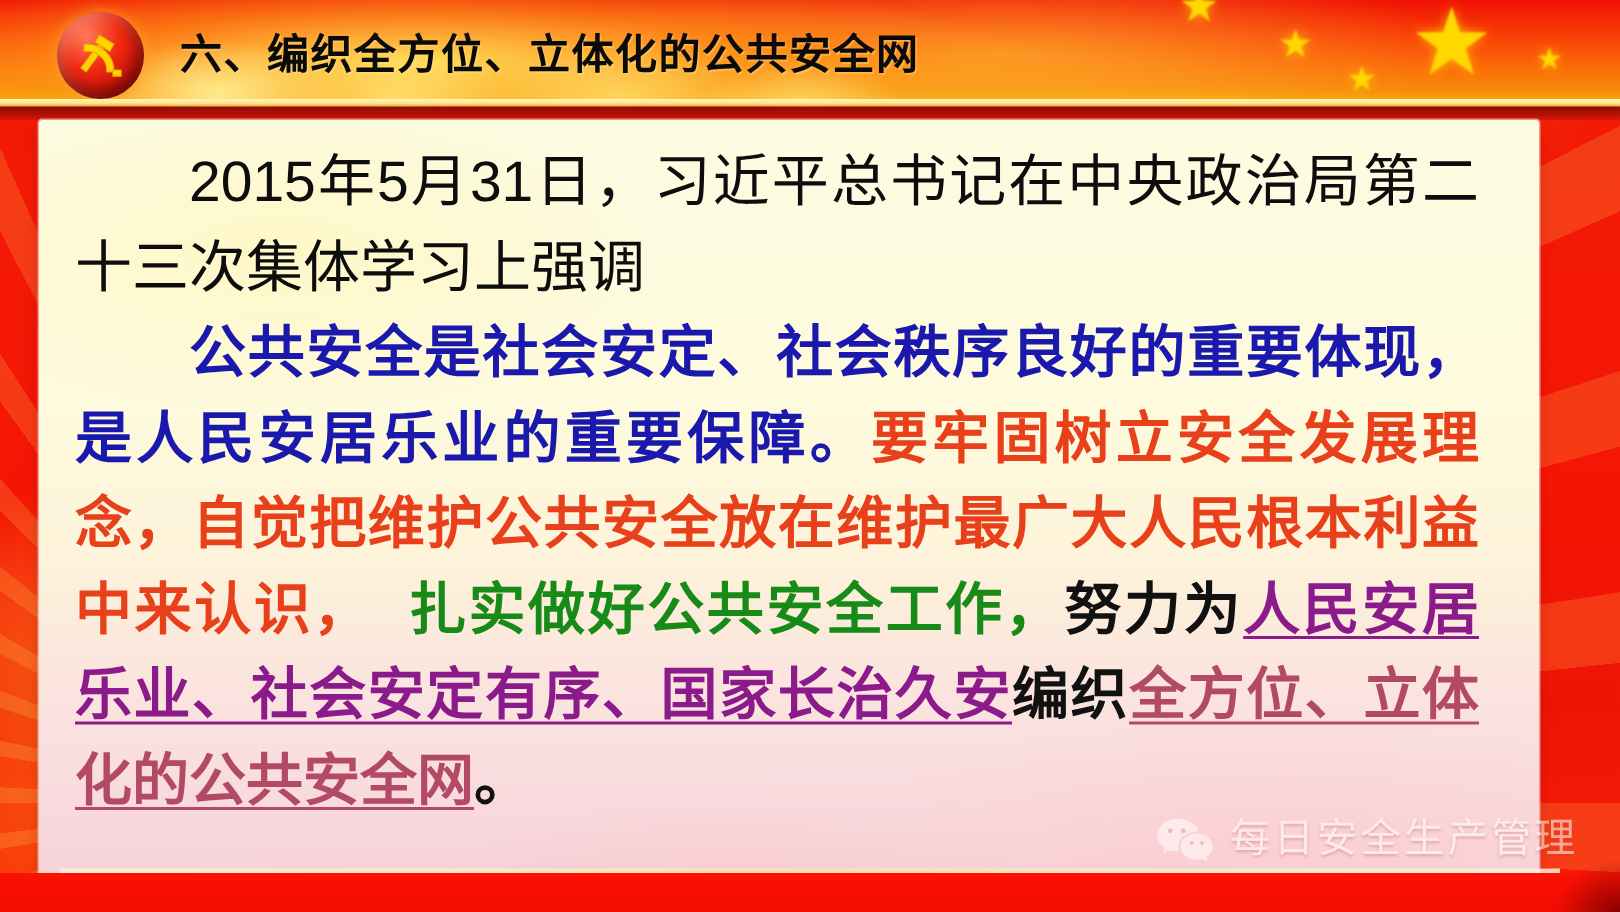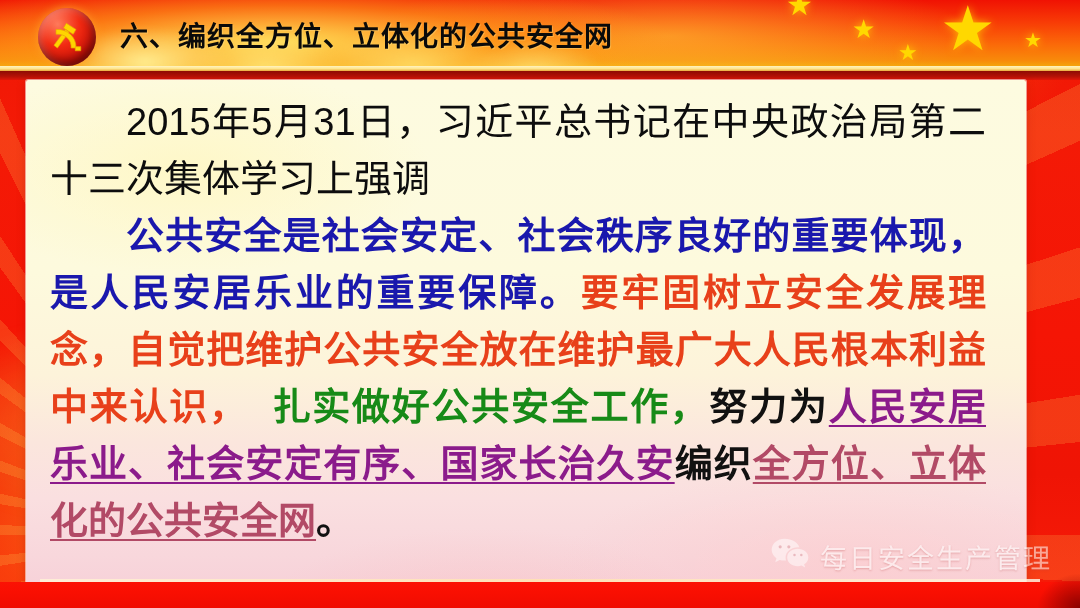--- a/index.html
+++ b/index.html
@@ -137,21 +137,21 @@
   .t-blue   { color: #1a18ad; }
   .t-red    { color: #e8401a; }
   .t-green  { color: #178a17; margin-left: 24px; }
   .t-black  { color: #111111; }
   .t-purple { color: #8b1b8b; text-decoration: underline; text-decoration-thickness: 2px; text-underline-offset: 5px; }
   .t-purple-fade { color: #b24a66; text-decoration: underline; text-decoration-thickness: 2px; text-underline-offset: 5px; }
 
   
   .watermark {
     position: absolute; right: 28px; bottom: 32px;
-    display: flex; align-items: flex-start; gap: 10px;
+    display: flex; align-items: flex-end; gap: 10px;
     opacity: .55;
   }
   .wm-logo { width: 40px; height: 32px; position: relative; }
   .wm-text {
     font-size: 27px; color: #ffffff; font-weight: 400; letter-spacing: 2px;
     text-shadow: 0 1px 2px rgba(180,60,60,.55);
   }
 
   .bottom-bar {
     position: absolute; left:0; bottom: 0; width: 100%; height: 26px;

